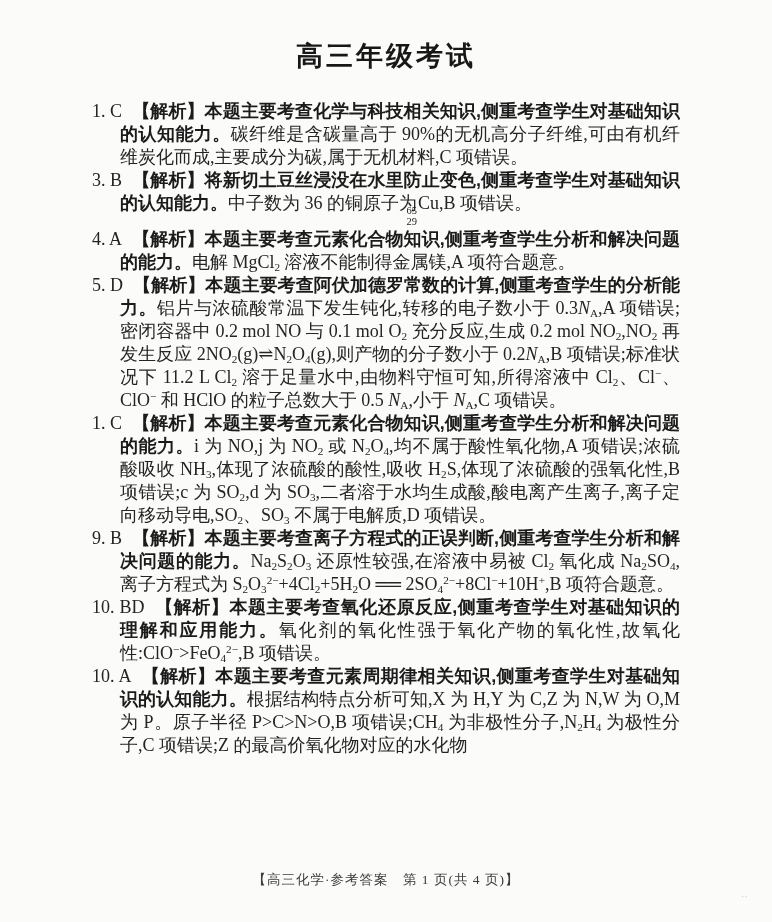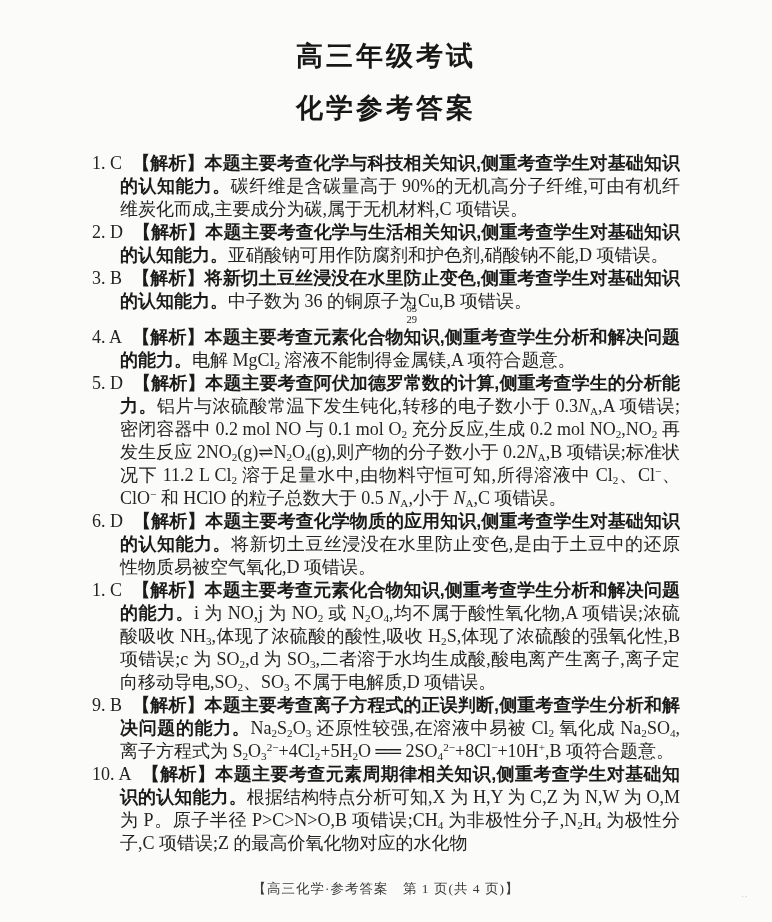--- a/index.html
+++ b/index.html
@@ -61,65 +61,63 @@
     flex-direction:column;
     font-size:0.58em;
     line-height:1.05;
     vertical-align:-0.45em;
     margin-right:1px;
   }
   .iso span{display:block;text-align:right;}
   .footer{
     position:absolute;
     left:0;right:0;
-    bottom:24px;
+    bottom:33px;
     text-align:center;
     font-size:13.5px;
     letter-spacing:1px;
     color:#3b3b3b;
   }
   .artifact{
     position:absolute;
     right:24px;
     bottom:20px;
     color:#cfcfcc;
     font-size:11px;
   }
 </style>
 </head>
 <body>
 
 <div class="page">
 
   <div class="title">
     <div class="t-line">高三年级考试</div>
-    <div class="t-line">化学参考答案</div>
   </div>
 
   <div class="items">
   <div class="item"><span class="marker">1. C</span><span class="intro">【解析】本题主要考查化学与科技相关知识,侧重考查学生对基础知识的认知能力。</span><span class="detail">碳纤维是含碳量高于 90%的无机高分子纤维,可由有机纤维炭化而成,主要成分为碳,属于无机材料,C 项错误。</span></div>
 
-  <div class="item"><span class="marker">2. D</span><span class="intro">【解析】本题主要考查化学与生活相关知识,侧重考查学生对基础知识的认知能力。</span><span class="detail">亚硝酸钠可用作防腐剂和护色剂,硝酸钠不能,D 项错误。</span></div>
 
   <div class="item"><span class="marker">3. B</span><span class="intro">【解析】将新切土豆丝浸没在水里防止变色,侧重考查学生对基础知识的认知能力。</span><span class="detail">中子数为 36 的铜原子为<span class="iso">
             <span>65</span>
             <span>29</span>
           </span>Cu,B 项错误。</span></div>
 
   <div class="item"><span class="marker">4. A</span><span class="intro">【解析】本题主要考查元素化合物知识,侧重考查学生分析和解决问题的能力。</span><span class="detail">电解 MgCl<sub>2</sub> 溶液不能制得金属镁,A 项符合题意。</span></div>
 
   <div class="item"><span class="marker">5. D</span><span class="intro">【解析】本题主要考查阿伏加德罗常数的计算,侧重考查学生的分析能力。</span><span class="detail">铝片与浓硫酸常温下发生钝化,转移的电子数小于 0.3<i>N</i><sub>A</sub>,A 项错误;密闭容器中 0.2 mol NO 与 0.1 mol O<sub>2</sub> 充分反应,生成 0.2 mol NO<sub>2</sub>,NO<sub>2</sub> 再发生反应 2NO<sub>2</sub>(g)⇌N<sub>2</sub>O<sub>4</sub>(g),则产物的分子数小于 0.2<i>N</i><sub>A</sub>,B 项错误;标准状况下 11.2 L Cl<sub>2</sub> 溶于足量水中,由物料守恒可知,所得溶液中 Cl<sub>2</sub>、Cl<sup>−</sup>、ClO<sup>−</sup> 和 HClO 的粒子总数大于 0.5 <i>N</i><sub>A</sub>,小于 <i>N</i><sub>A</sub>,C 项错误。</span></div>
 
-  <div class="item"><span class="marker">6. D</span><span class="intro">【解析】本题主要考查化学物质的应用知识,侧重考查学生对基础知识的认知能力。</span><span class="detail">将新切土豆丝浸没在水里防止变色,是由于土豆中的还原性物质易被空气氧化,D 项错误。</span></div>
 
 
   <div class="item"><span class="marker">1. C</span><span class="intro">【解析】本题主要考查元素化合物知识,侧重考查学生分析和解决问题的能力。</span><span class="detail">i 为 NO,j 为 NO<sub>2</sub> 或 N<sub>2</sub>O<sub>4</sub>,均不属于酸性氧化物,A 项错误;浓硫酸吸收 NH<sub>3</sub>,体现了浓硫酸的酸性,吸收 H<sub>2</sub>S,体现了浓硫酸的强氧化性,B 项错误;c 为 SO<sub>2</sub>,d 为 SO<sub>3</sub>,二者溶于水均生成酸,酸电离产生离子,离子定向移动导电,SO<sub>2</sub>、SO<sub>3</sub> 不属于电解质,D 项错误。</span></div>
 
   <div class="item"><span class="marker">9. B</span><span class="intro">【解析】本题主要考查离子方程式的正误判断,侧重考查学生分析和解决问题的能力。</span><span class="detail">Na<sub>2</sub>S<sub>2</sub>O<sub>3</sub> 还原性较强,在溶液中易被 Cl<sub>2</sub> 氧化成 Na<sub>2</sub>SO<sub>4</sub>,离子方程式为 S<sub>2</sub>O<sub>3</sub><sup>2−</sup>+4Cl<sub>2</sub>+5H<sub>2</sub>O ══ 2SO<sub>4</sub><sup>2−</sup>+8Cl<sup>−</sup>+10H<sup>+</sup>,B 项符合题意。</span></div>
 
+  <div class="item"><span class="marker">10. BD</span><span class="intro">【解析】本题主要考查氧化还原反应,侧重考查学生对基础知识的理解和应用能力。</span><span class="detail">氧化剂的氧化性强于氧化产物的氧化性,故氧化性:ClO<sup>−</sup>&gt;FeO<sub>4</sub><sup>2−</sup>,B 项错误。</span></div>
 
   <div class="item"><span class="marker">10. A</span><span class="intro">【解析】本题主要考查元素周期律相关知识,侧重考查学生对基础知识的认知能力。</span><span class="detail">根据结构特点分析可知,X 为 H,Y 为 C,Z 为 N,W 为 O,M 为 P。原子半径 P&gt;C&gt;N&gt;O,B 项错误;CH<sub>4</sub> 为非极性分子,N<sub>2</sub>H<sub>4</sub> 为极性分子,C 项错误;Z 的最高价氧化物对应的水化物</span></div>
 </div>
 
   <div class="footer">【高三化学·参考答案　第 1 页(共 4 页)】</div>
 
   <div class="artifact">··</div>
 
 </div>
 

